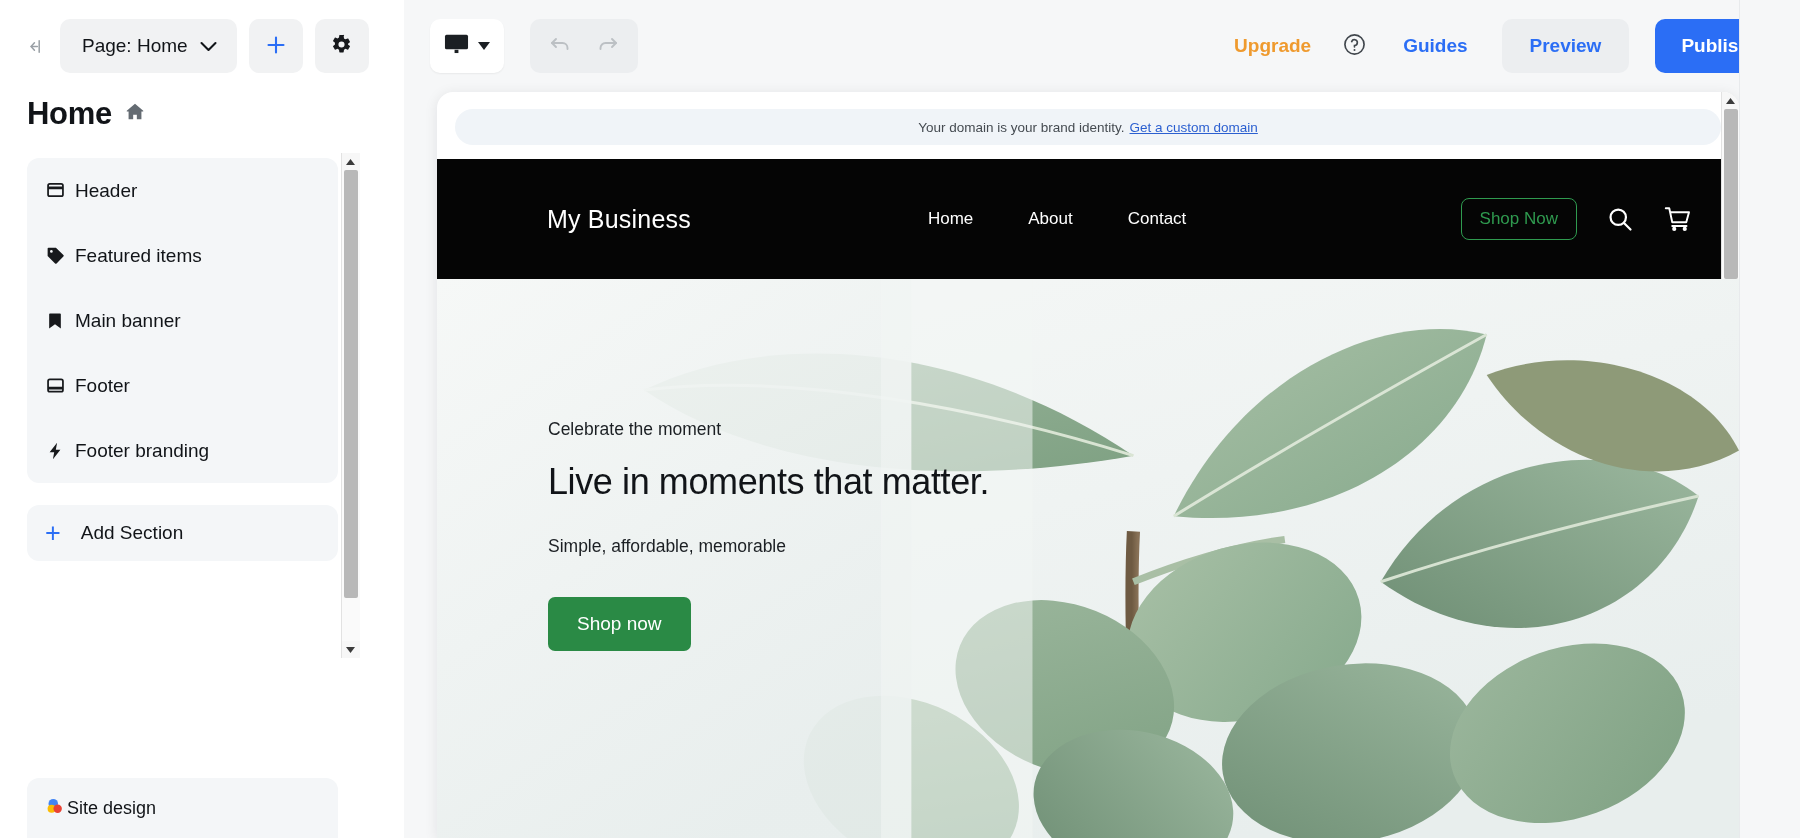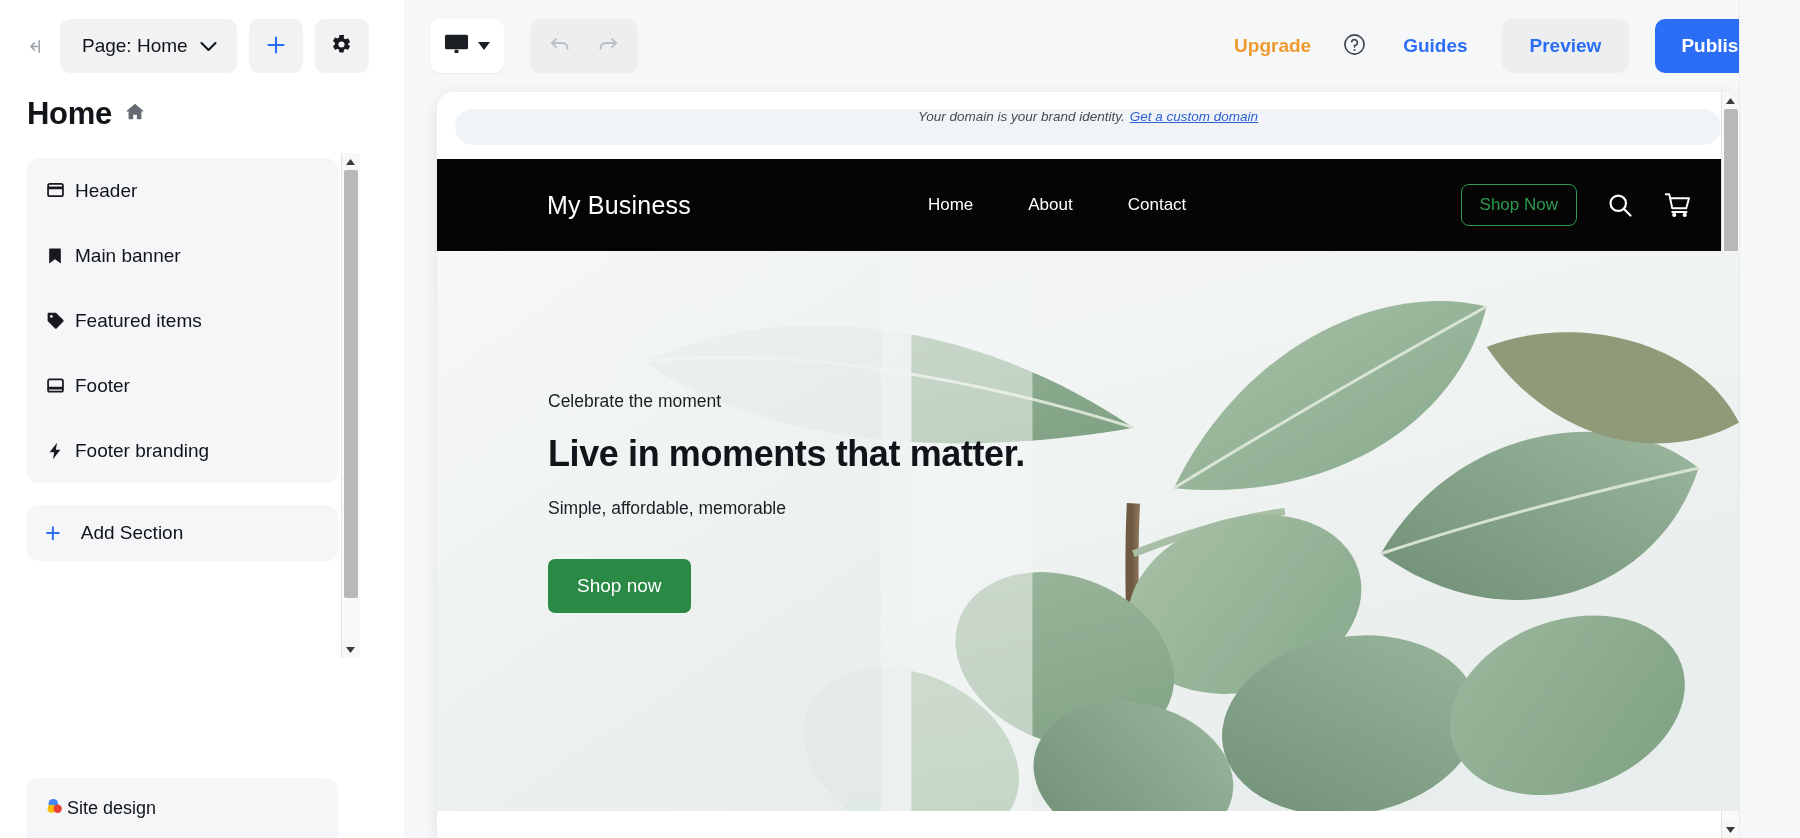--- a/index.html
+++ b/index.html
@@ -250,41 +250,40 @@
     border-radius: 16px 16px 0 0;
     box-shadow: 0 2px 14px rgba(20,25,30,0.09);
     overflow: hidden;
   }
   .domain-bar {
     margin: 17px 18px 0 18px;
     height: 36px;
     background: #f0f4f8;
     border-radius: 18px;
     display: flex;
-    align-items: flex-start;
+    align-items: center;
     justify-content: center;
     font-size: 13.5px;
     color: #454b51;
-    font-style: italic;
   }
   .domain-bar a {
     color: #2b5fd0;
     text-decoration: underline;
     margin-left: 5px;
     cursor: pointer;
   }
 
   .site-frame {
     position: absolute;
     left: 0; right: 0; top: 67px; bottom: 0;
     overflow: hidden;
   }
   .site-header {
     background: #050505;
-    height: 92px;
+    height: 120px;
     display: flex;
     align-items: center;
     padding: 0 46px 0 110px;
   }
   .brand { color: #ffffff; font-size: 25px; font-weight: 400; letter-spacing: 0.2px; }
   .site-nav { display: flex; gap: 55px; margin-left: 237px; }
   .site-nav a { color: #ffffff; font-size: 17px; text-decoration: none; cursor: pointer; }
   .hdr-right { margin-left: auto; display: flex; align-items: center; gap: 29px; }
   .shop-now-outline {
     border: 1.5px solid #2f9a4f;
@@ -305,21 +304,21 @@
     overflow: hidden;
   }
   .hero-copy {
     position: absolute;
     left: 111px;
     top: 140px;
     z-index: 3;
     max-width: 520px;
   }
   .hero-eyebrow { font-size: 17.5px; color: #1b1f23; margin-bottom: 21px; }
-  .hero-h1 { font-size: 36px; font-weight: 700; color: #111418; letter-spacing: -0.4px; margin-bottom: 23px; }
+  .hero-h1 { font-size: 36px; font-weight: 400; color: #111418; letter-spacing: -0.4px; margin-bottom: 33px; }
   .hero-sub { font-size: 17.5px; color: #1b1f23; margin-bottom: 40px; }
   .hero-cta {
     display: inline-block;
     background: #2a8a45;
     color: #ffffff;
     font-size: 19px;
     padding: 16px 29px;
     border-radius: 7px;
     cursor: pointer;
     border: none;
@@ -398,35 +397,35 @@
             <svg width="21" height="21" viewBox="0 0 24 24" fill="none" stroke="#17191c" stroke-width="2">
               <rect x="3.5" y="4.5" width="17" height="14" rx="2"></rect>
               <path d="M3.5 9 H20.5" stroke-width="3"></path>
             </svg>
           </span>
           <span>Header</span>
         </div>
 
         <div class="section-item">
           <span class="s-ico">
-            <svg width="20" height="20" viewBox="0 0 24 24" fill="#17191c">
-              <path d="M6 3 H18 A1 1 0 0 1 19 4 V21 L12 16 L5 21 V4 A1 1 0 0 1 6 3 Z"></path>
-            </svg>
-          </span>
-          <span>Main banner</span>
-        </div>
-
-        <div class="section-item">
-          <span class="s-ico">
             <svg width="21" height="21" viewBox="0 0 24 24" fill="#17191c">
               <path d="M21 11.5 L12.5 3 H4 A1 1 0 0 0 3 4 V12.5 L11.5 21 A1.2 1.2 0 0 0 13.2 21 L21 13.2 A1.2 1.2 0 0 0 21 11.5 Z"></path>
               <circle cx="7.3" cy="7.3" r="1.5" fill="#f4f6f8"></circle>
             </svg>
           </span>
           <span>Featured items</span>
+        </div>
+
+        <div class="section-item">
+          <span class="s-ico">
+            <svg width="20" height="20" viewBox="0 0 24 24" fill="#17191c">
+              <path d="M6 3 H18 A1 1 0 0 1 19 4 V21 L12 16 L5 21 V4 A1 1 0 0 1 6 3 Z"></path>
+            </svg>
+          </span>
+          <span>Main banner</span>
         </div>
 
 
         <div class="section-item">
           <span class="s-ico">
             <svg width="21" height="21" viewBox="0 0 24 24" fill="none" stroke="#17191c" stroke-width="2">
               <rect x="3.5" y="5" width="17" height="14" rx="2"></rect>
               <path d="M3.5 15 H20.5" stroke-width="3.2"></path>
             </svg>
           </span>

